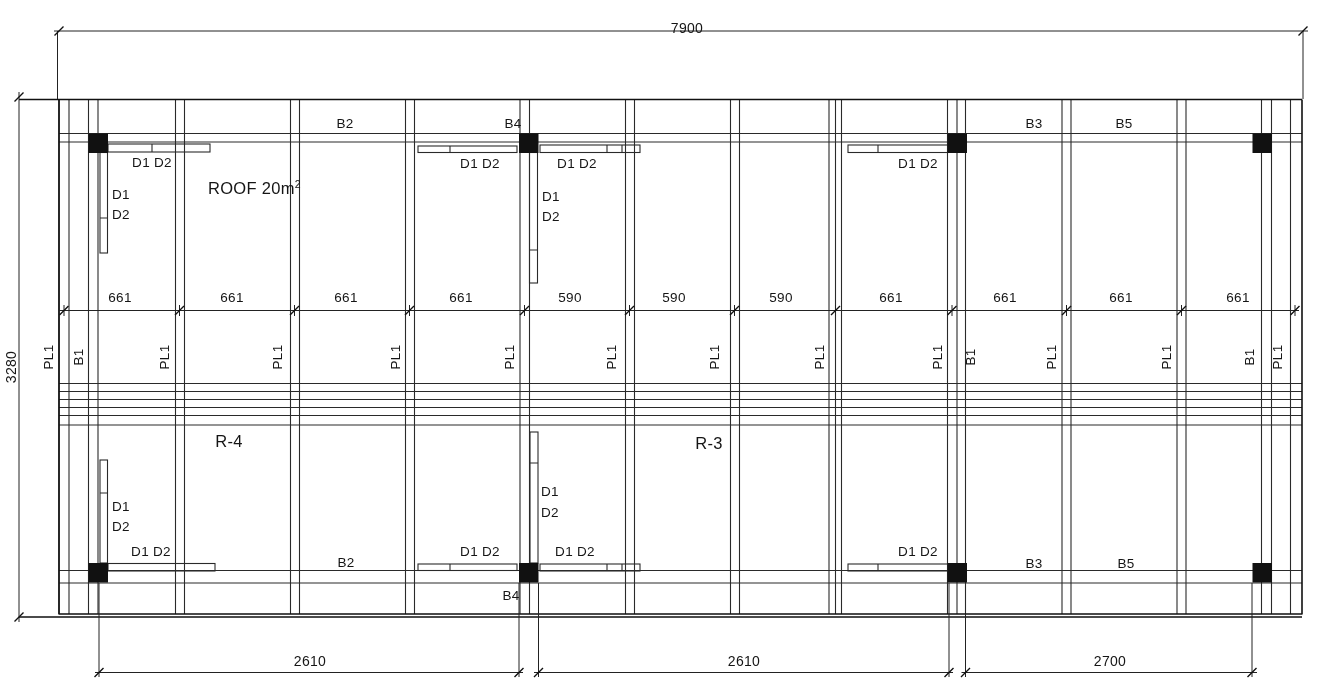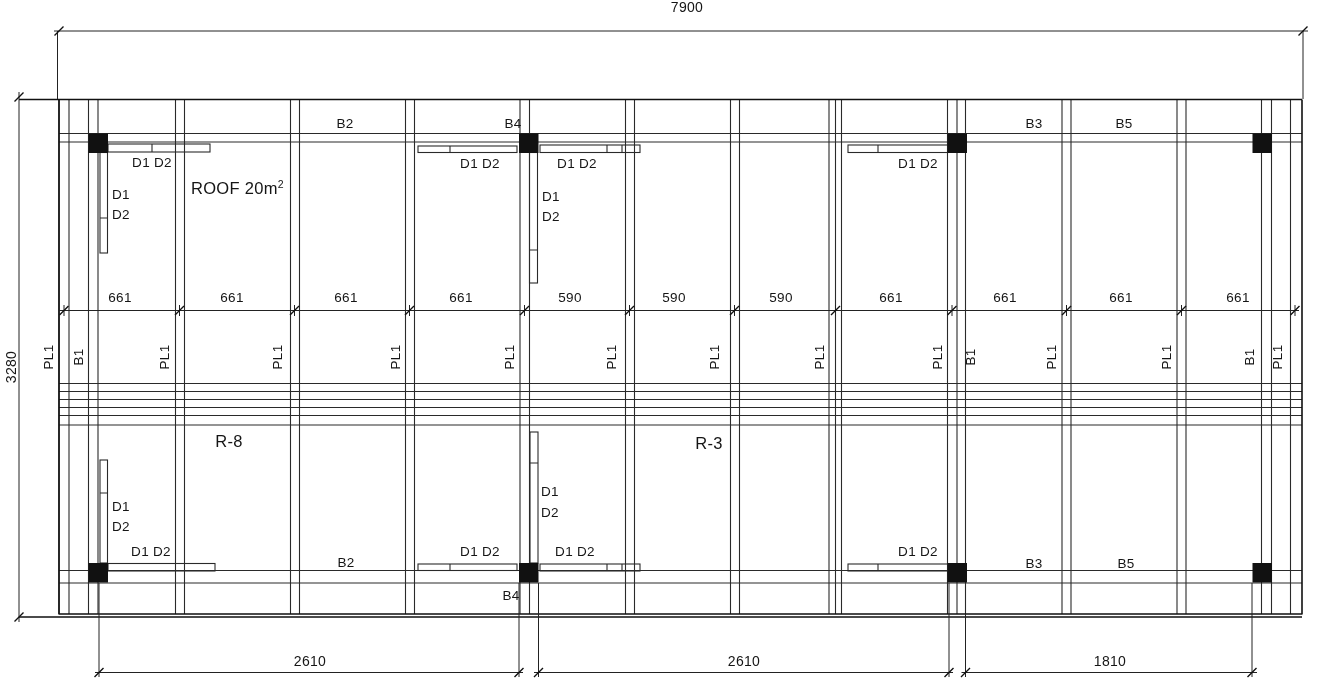--- a/index.html
+++ b/index.html
@@ -55,38 +55,38 @@
       <rect x="519" y="133.5" width="19.5" height="19.5"></rect>
       <rect x="947.5" y="133.5" width="19.5" height="19.5"></rect>
       <rect x="1252.5" y="133.5" width="19.5" height="19.5"></rect>
       <rect x="88.5" y="563" width="19.5" height="19.5"></rect>
       <rect x="519" y="563" width="19.5" height="19.5"></rect>
       <rect x="947.5" y="563" width="19.5" height="19.5"></rect>
       <rect x="1252.5" y="563" width="19.5" height="19.5"></rect>
     </g>
   </svg>
 
-  <span class="lb dim" style="left:687px;top:7px">7900</span>
+  <span class="lb dim" style="left:687px;top:28px">7900</span>
   <span class="lb dim rot" style="left:11px;top:367px">3280</span>
 
   <span class="lb" style="left:120px;top:298px">661</span>
   <span class="lb" style="left:232px;top:298px">661</span>
   <span class="lb" style="left:346px;top:298px">661</span>
   <span class="lb" style="left:461px;top:298px">661</span>
   <span class="lb" style="left:570px;top:298px">590</span>
   <span class="lb" style="left:674px;top:298px">590</span>
   <span class="lb" style="left:781px;top:298px">590</span>
   <span class="lb" style="left:891px;top:298px">661</span>
   <span class="lb" style="left:1005px;top:298px">661</span>
   <span class="lb" style="left:1121px;top:298px">661</span>
   <span class="lb" style="left:1238px;top:298px">661</span>
 
   <span class="lb dim" style="left:310px;top:661px">2610</span>
   <span class="lb dim" style="left:744px;top:661px">2610</span>
-  <span class="lb dim" style="left:1110px;top:661px">1810</span>
+  <span class="lb dim" style="left:1110px;top:661px">2700</span>
 
   <span class="lb rot" style="left:49px;top:357px">PL1</span>
   <span class="lb rot" style="left:79px;top:357px">B1</span>
   <span class="lb rot" style="left:165px;top:357px">PL1</span>
   <span class="lb rot" style="left:278px;top:357px">PL1</span>
   <span class="lb rot" style="left:396px;top:357px">PL1</span>
   <span class="lb rot" style="left:510px;top:357px">PL1</span>
   <span class="lb rot" style="left:612px;top:357px">PL1</span>
   <span class="lb rot" style="left:715px;top:357px">PL1</span>
   <span class="lb rot" style="left:820px;top:357px">PL1</span>
@@ -99,22 +99,22 @@
 
   <span class="lb" style="left:345px;top:124px">B2</span>
   <span class="lb" style="left:513px;top:124px">B4</span>
   <span class="lb" style="left:1034px;top:124px">B3</span>
   <span class="lb" style="left:1124px;top:124px">B5</span>
   <span class="lb" style="left:346px;top:563px">B2</span>
   <span class="lb" style="left:511px;top:596px">B4</span>
   <span class="lb" style="left:1034px;top:564px">B3</span>
   <span class="lb" style="left:1126px;top:564px">B5</span>
 
-  <span class="roof" style="left:191px;top:188px"><span>ROOF 20m</span><sup>2</sup></span>
-  <span class="lb big" style="left:229px;top:441px">R-8</span>
+  <span class="roof" style="left:208px;top:188px"><span>ROOF 20m</span><sup>2</sup></span>
+  <span class="lb big" style="left:229px;top:441px">R-4</span>
   <span class="lb big" style="left:709px;top:443px">R-3</span>
 
   <span class="lb" style="left:152px;top:163px">D1 D2</span>
   <span class="lb" style="left:480px;top:164px">D1 D2</span>
   <span class="lb" style="left:577px;top:164px">D1 D2</span>
   <span class="lb" style="left:918px;top:164px">D1 D2</span>
   <span class="lb" style="left:151px;top:552px">D1 D2</span>
   <span class="lb" style="left:480px;top:552px">D1 D2</span>
   <span class="lb" style="left:575px;top:552px">D1 D2</span>
   <span class="lb" style="left:918px;top:552px">D1 D2</span>

